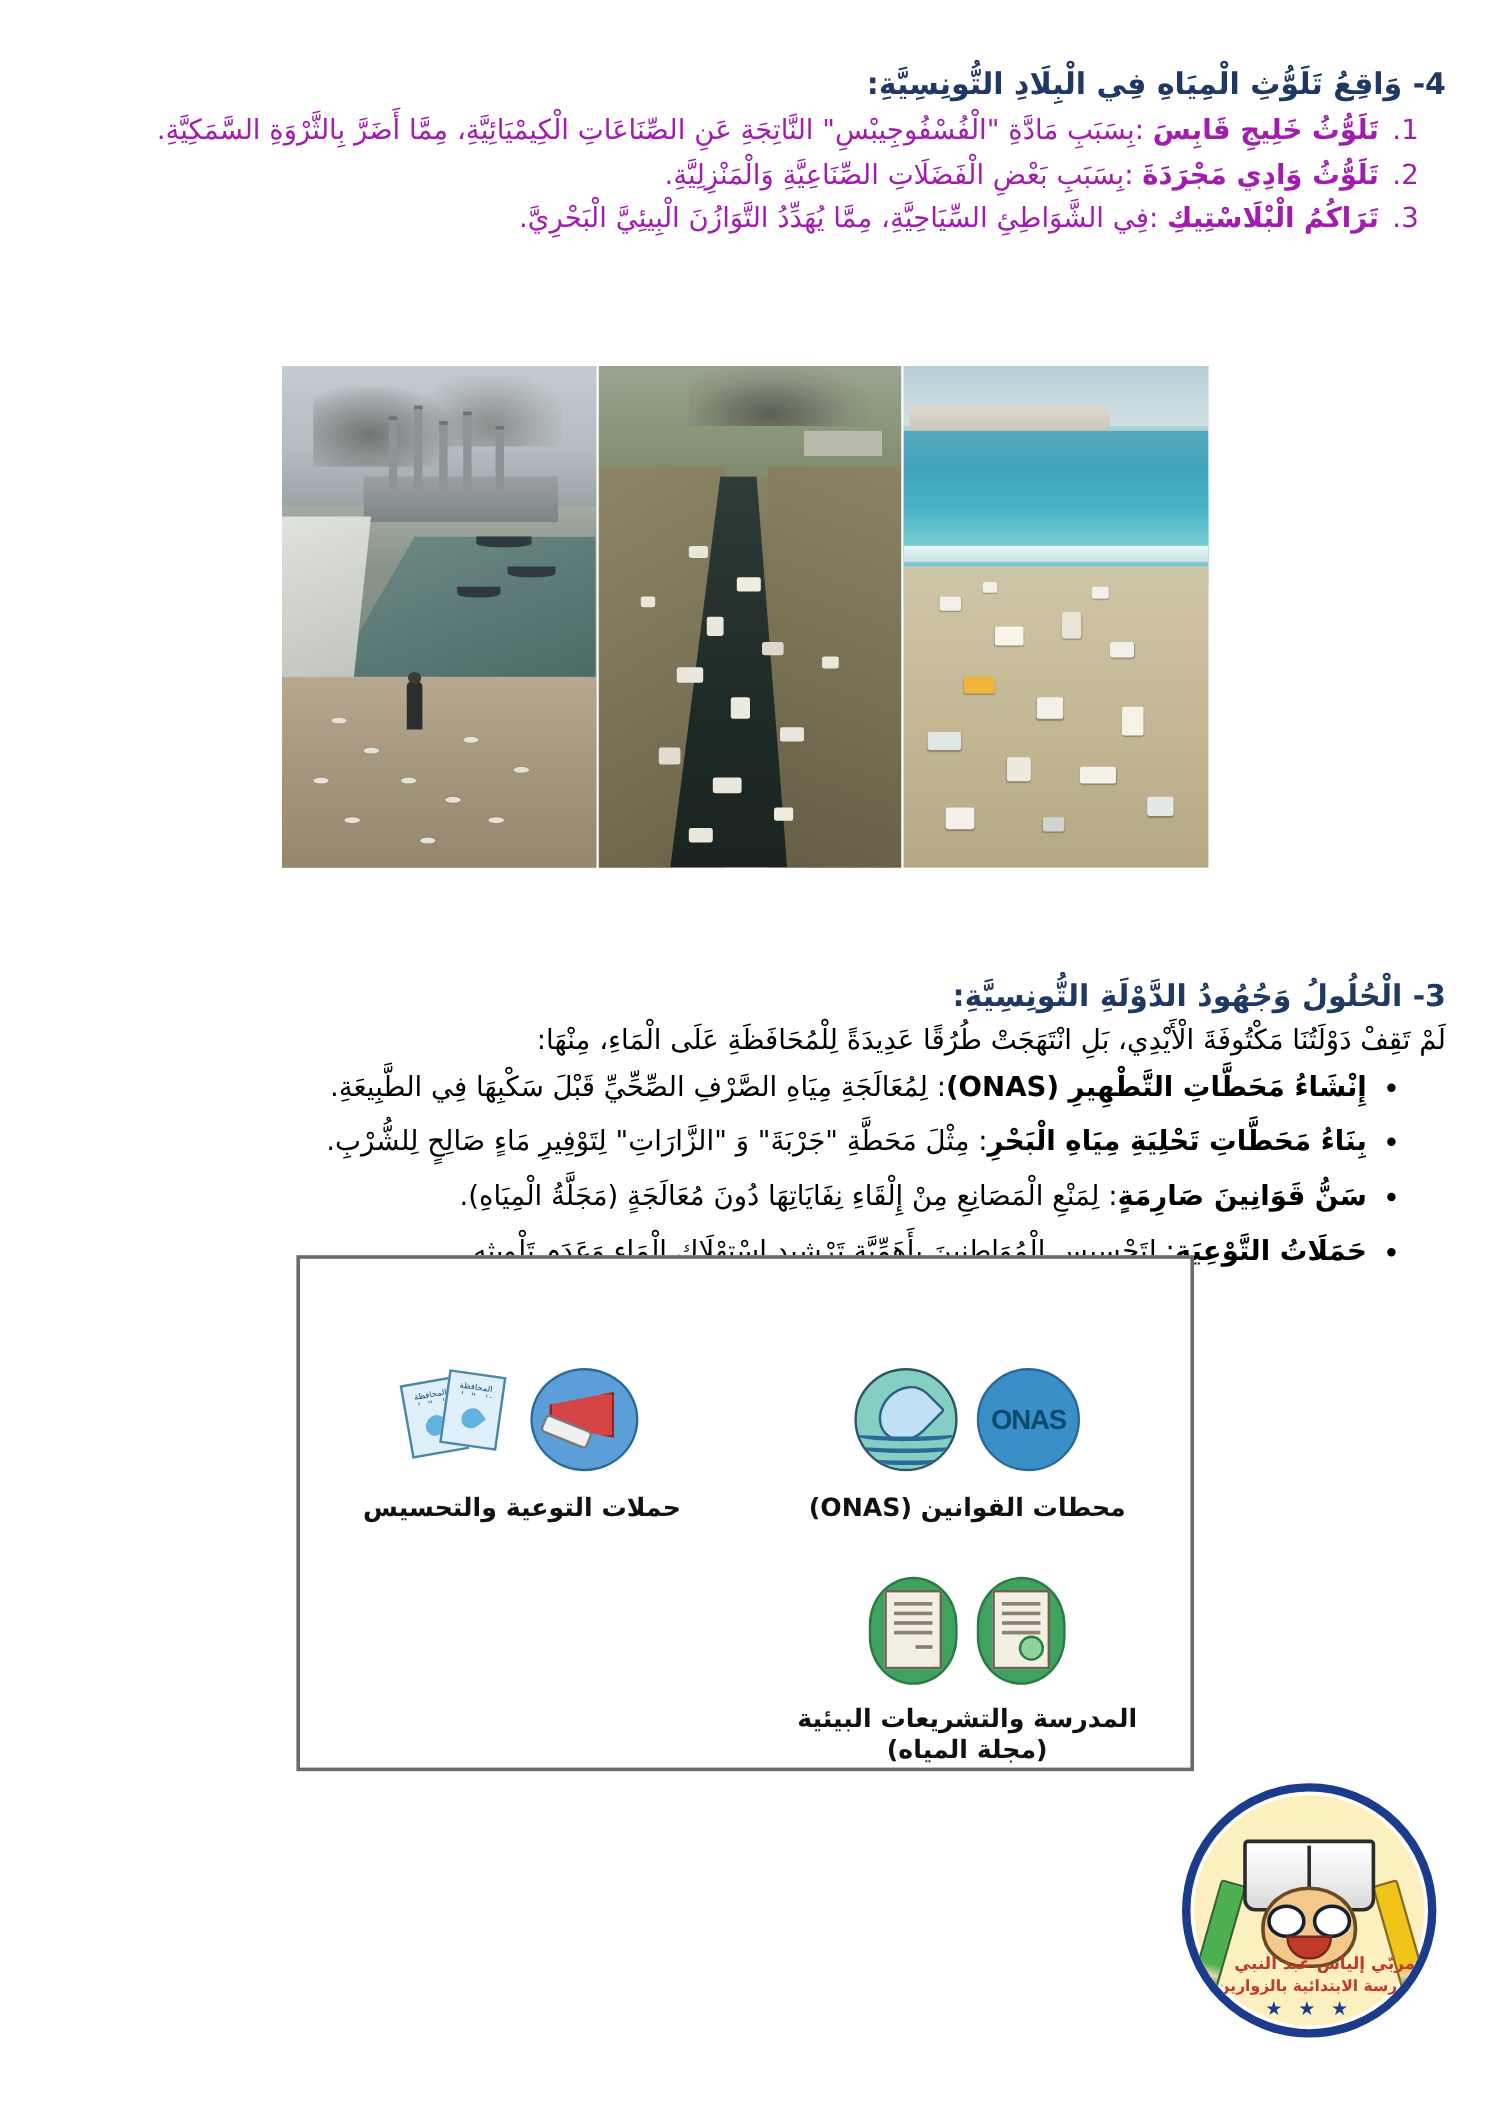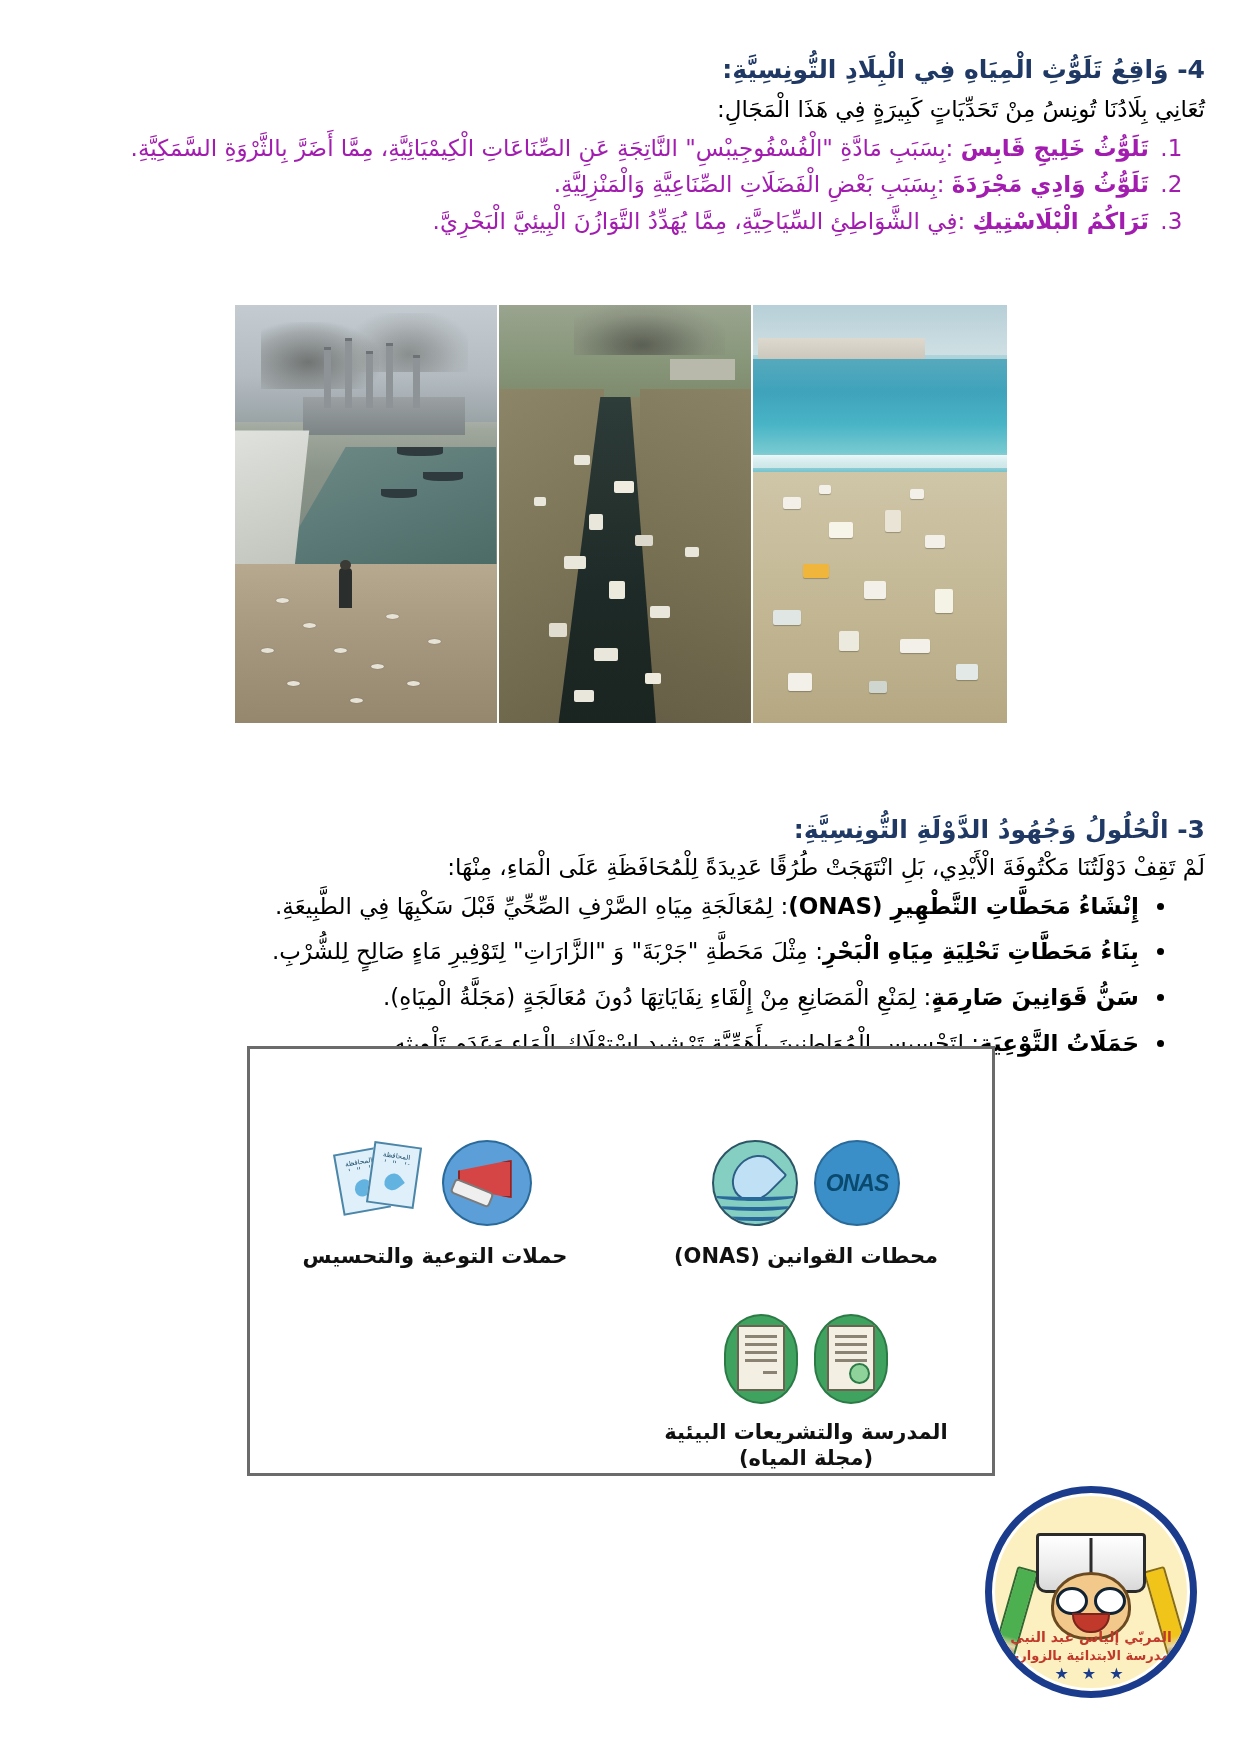--- a/index.html
+++ b/index.html
@@ -218,21 +218,20 @@
   }
   .waves { position:absolute; left:-6%; bottom:4%; width:112%; height:36%; }
   .waves i {
     position:absolute; left:0; width:100%; height:9px;
     border-bottom:4px solid #2a6a9a; border-radius:50%;
   }
   .onas-text {
     position:absolute; inset:0; display:flex; align-items:center; justify-content:center;
     color:#0b4a6f; font-weight:bold; font-size:23px; letter-spacing:-1px;
     font-family:"Liberation Sans", sans-serif;
-    font-style:italic;
   }
   .oval-green {
     width:74px; height:90px; border-radius:50%/44%;
     background:#3fa35f; border:2px solid #2c7a46;
     position:relative; overflow:hidden; box-sizing:border-box;
   }
   .doc {
     position:absolute; left:50%; top:10%; transform:translateX(-50%);
     width:44px; height:62px; background:#f3efe2; border:2px solid #6b6352;
   }
@@ -316,39 +315,38 @@
     width:34px; height:16px; background:#c0392b; border-radius:0 0 18px 18px; border:2px solid #7b241c;
   }
   .pencil {
     position:absolute; width:22px; height:96px; border-radius:3px;
     background: linear-gradient(180deg,#f0c419 0%, #f0c419 74%, #e8d5a8 84%, #333 100%);
     border:2px solid #8a6d10; box-sizing:border-box;
   }
   .pencil.l { left:12px; top:74px; transform:rotate(16deg); background: linear-gradient(180deg,#4caf50 0%, #4caf50 74%, #e8d5a8 84%, #333 100%); border-color:#2e6b31;}
   .pencil.r { right:12px; top:74px; transform:rotate(-16deg); }
   .stamp-text1, .stamp-text2 {
-    position:absolute; left:0; right:0; text-align:center;
+    position:absolute; left:0; right:0; text-align:right;
     direction:rtl; color:#c0392b; font-weight:bold;
   }
   .stamp-text1 { bottom:46px; font-size:14px; }
   .stamp-text2 { bottom:28px; font-size:13px; }
   .stamp-stars {
     position:absolute; left:0; right:0; bottom:8px; text-align:center;
     color:#1b3c8c; font-size:16px; letter-spacing:4px;
   }
 </style>
 </head>
 <body>
 
 <div class="page">
 
   <div style="position:absolute; left:36px; right:36px; top:52px;">
     <div class="section-heading">4- وَاقِعُ تَلَوُّثِ الْمِيَاهِ فِي الْبِلَادِ التُّونِسِيَّةِ:</div>
 
-    <div class="intro" style="margin-top:4px;">تُعَانِي بِلَادُنَا تُونِسُ مِنْ تَحَدِّيَاتٍ كَبِيرَةٍ فِي هَذَا الْمَجَالِ:</div>
 
     <ol class="numbered">
       <li><span class="lead">تَلَوُّثُ خَلِيجِ قَابِسَ</span><span> :بِسَبَبِ مَادَّةِ "الْفُسْفُوجِيبْسِ" النَّاتِجَةِ عَنِ الصِّنَاعَاتِ الْكِيمْيَائِيَّةِ، مِمَّا أَضَرَّ بِالثَّرْوَةِ السَّمَكِيَّةِ.</span></li>
       <li><span class="lead">تَلَوُّثُ وَادِي مَجْرَدَةَ</span><span> :بِسَبَبِ بَعْضِ الْفَضَلَاتِ الصِّنَاعِيَّةِ وَالْمَنْزِلِيَّةِ.</span></li>
       <li><span class="lead">تَرَاكُمُ الْبْلَاسْتِيكِ</span><span> :فِي الشَّوَاطِئِ السِّيَاحِيَّةِ، مِمَّا يُهَدِّدُ التَّوَازُنَ الْبِيئِيَّ الْبَحْرِيَّ.</span></li>
     </ol>
   </div>
 
   <div class="photo-strip" style="position:absolute; left:50%; transform:translateX(-50%); top:293px;">
 

